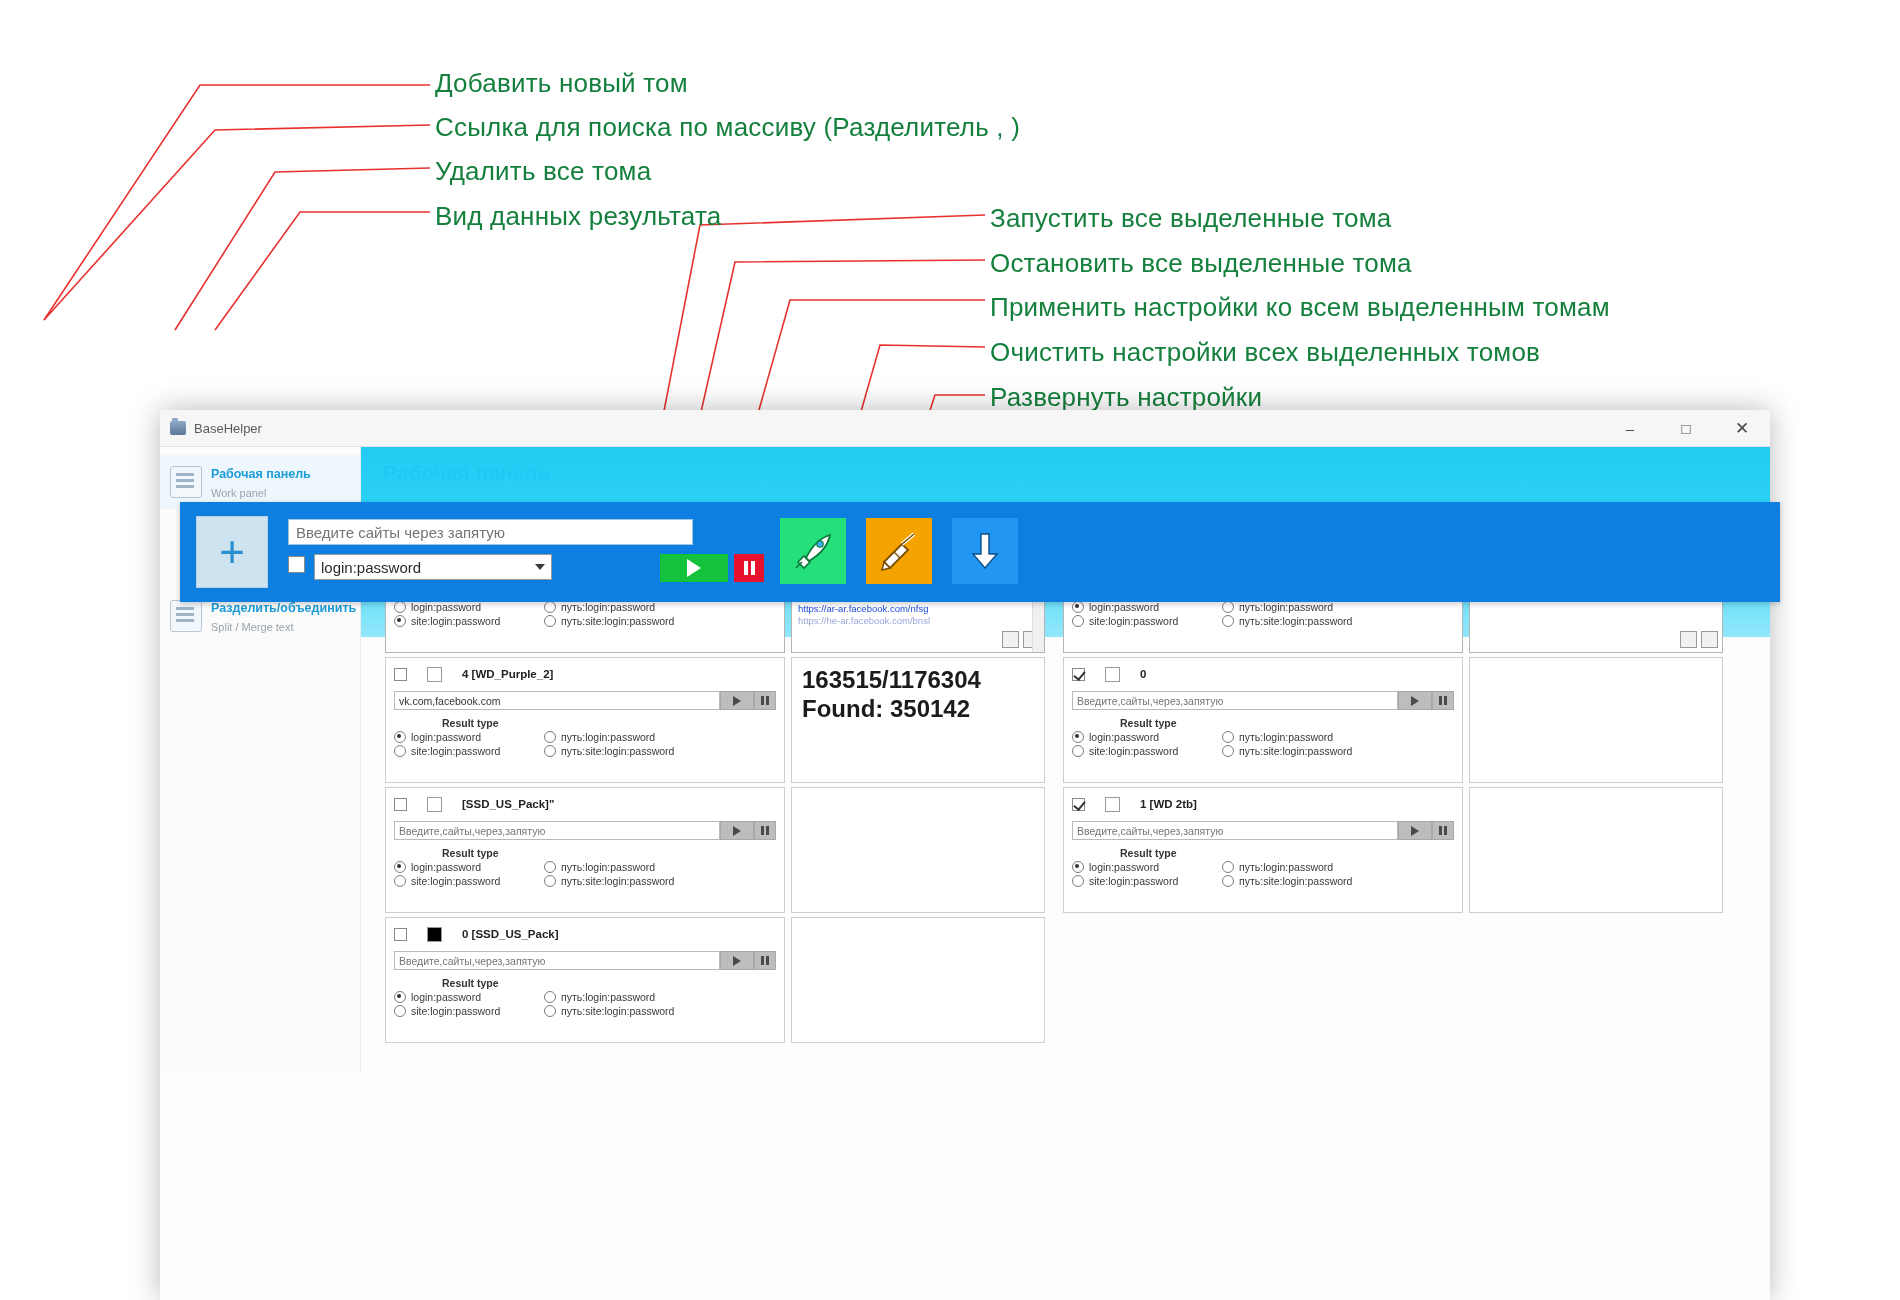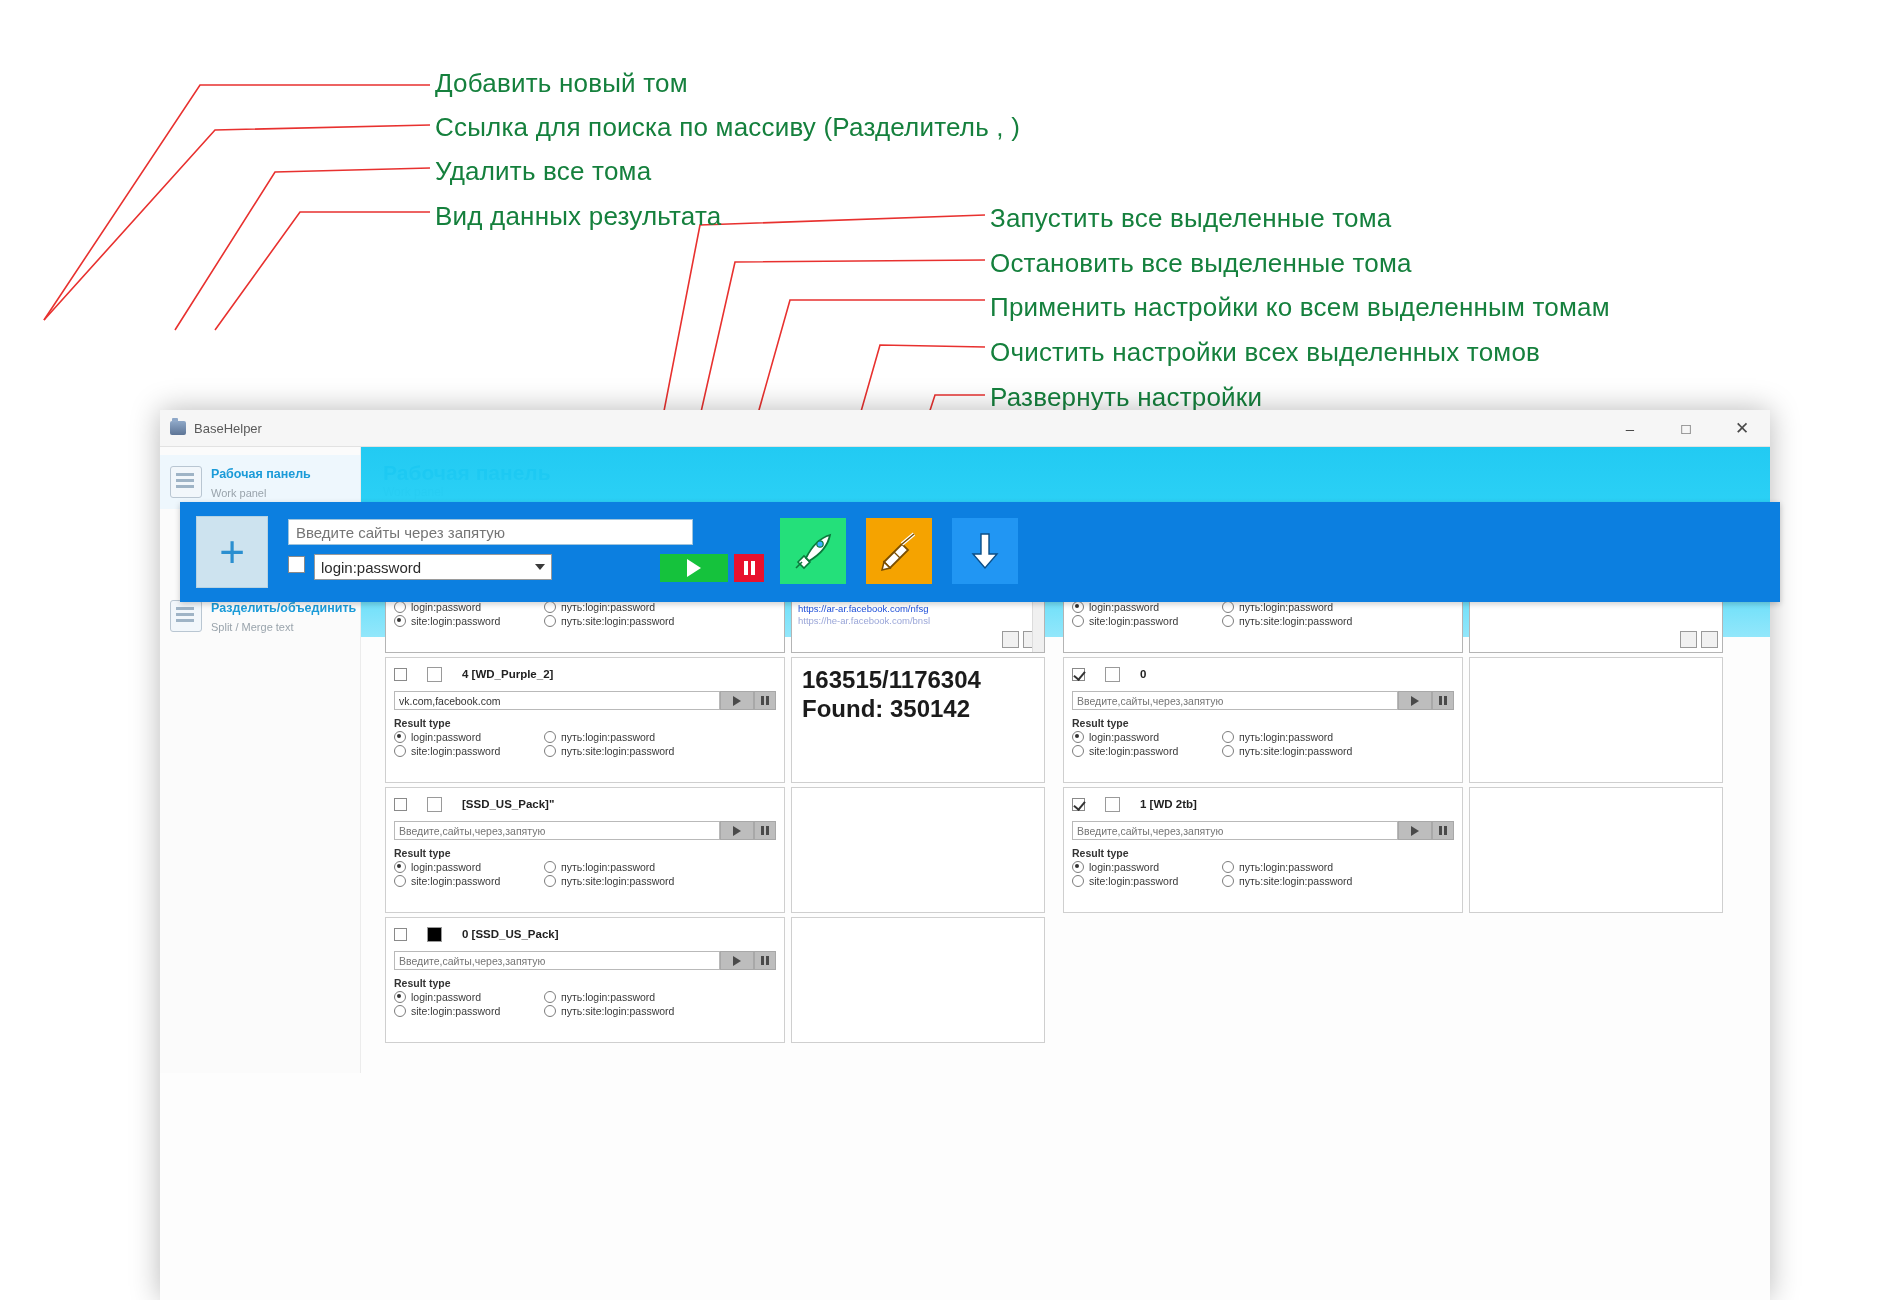--- a/index.html
+++ b/index.html
@@ -85,21 +85,21 @@
     font-size:10.5px;color:#6d6d6d;padding:2px 4px;font-family:"Liberation Sans",sans-serif;
   }
   .cinput.filled{color:#333;}
   .mini-btn{
     width:34px;height:19px;background:#bdbdbd;border:1px solid #a8a8a8;box-sizing:border-box;
     display:flex;align-items:center;justify-content:center;
   }
   .mini-btn .tri{width:0;height:0;border-left:8px solid #4a4a4a;border-top:5px solid transparent;border-bottom:5px solid transparent;}
   .mini-btn2{width:22px;height:19px;background:#bdbdbd;border:1px solid #a8a8a8;box-sizing:border-box;display:flex;align-items:center;justify-content:center;gap:2px;}
   .mini-btn2 i{width:3px;height:9px;background:#4a4a4a;display:block;}
-  .rt-label{font-size:10.5px;color:#333;margin-top:7px;font-weight:bold;}
+  .rt-label{font-size:10.5px;color:#333;margin-top:7px;font-weight:bold;margin-left:48px;}
   .radios{display:grid;grid-template-columns:150px 1fr;row-gap:2px;margin-top:2px;}
   .rad{display:flex;align-items:center;gap:5px;font-size:10.5px;color:#3a3a3a;}
   .ro{width:10px;height:10px;border:1px solid #7d7d7d;border-radius:50%;background:#fff;position:relative;flex:0 0 auto;}
   .ro.sel:after{content:"";position:absolute;left:2px;top:2px;width:4px;height:4px;border-radius:50%;background:#333;}
   
   .res-lines{padding:4px 6px;font-size:9.5px;line-height:1.25;color:#1d4ed8;}
   .res-lines div{white-space:nowrap;overflow:hidden;}
   .res-lines div.grey{color:#9aa6d8;}
   .big-count{padding:8px 10px;font-size:24px;font-weight:bold;color:#1b1b1b;line-height:1.2;}
   .card-right .corner-ico{position:absolute;right:4px;bottom:4px;display:flex;gap:4px;align-items:center;}

